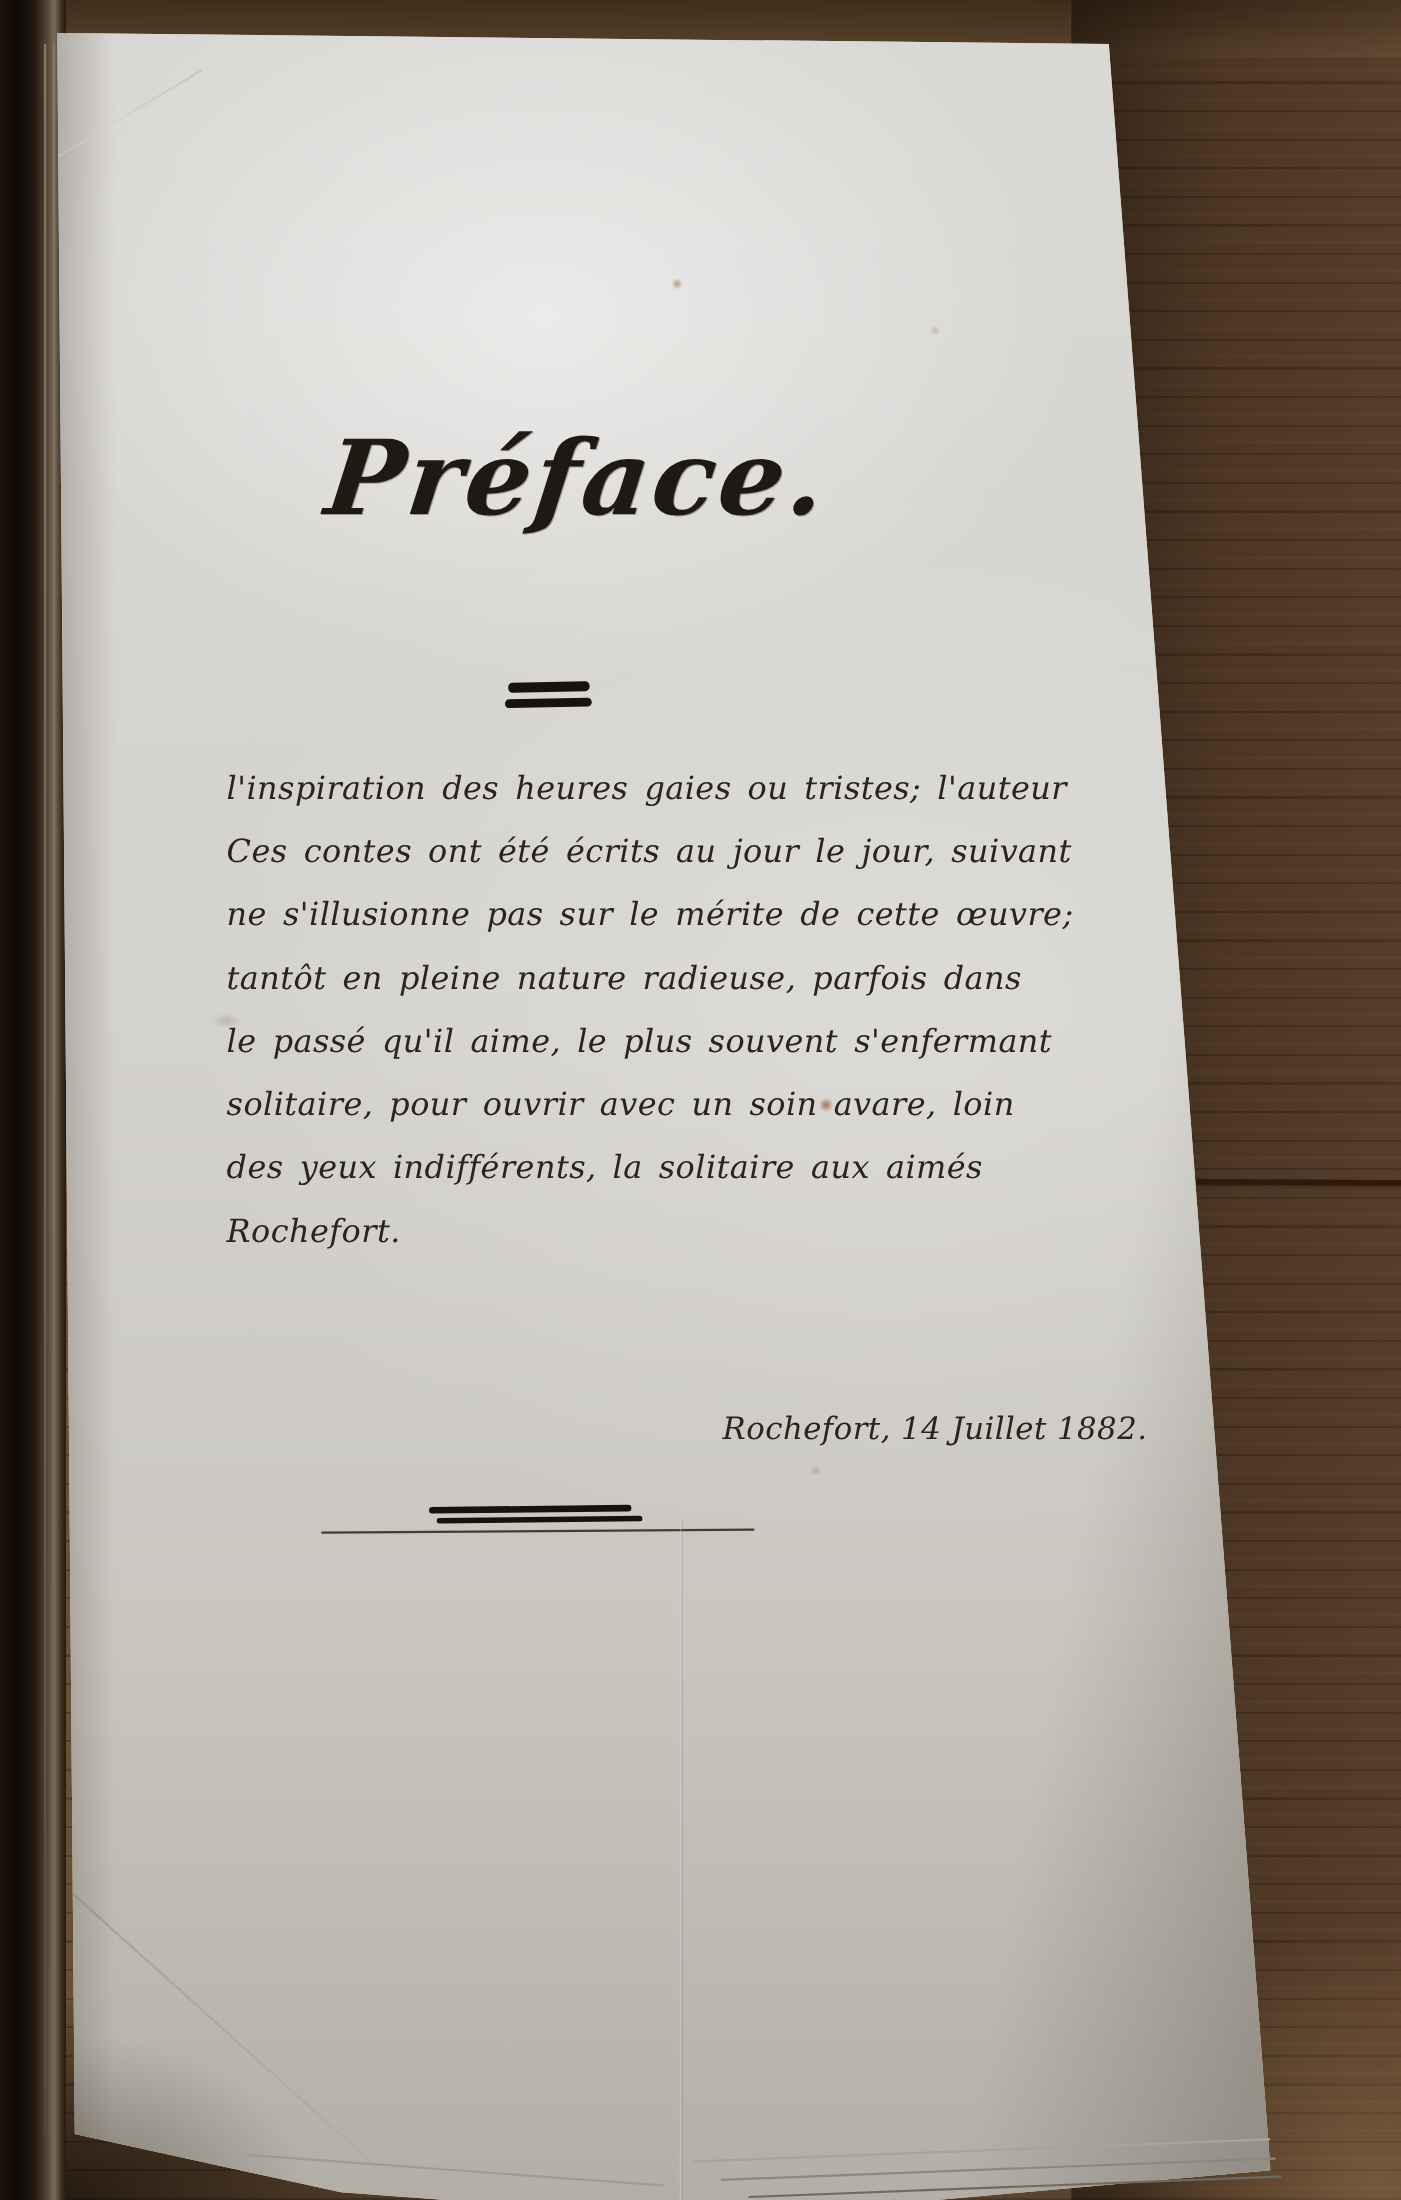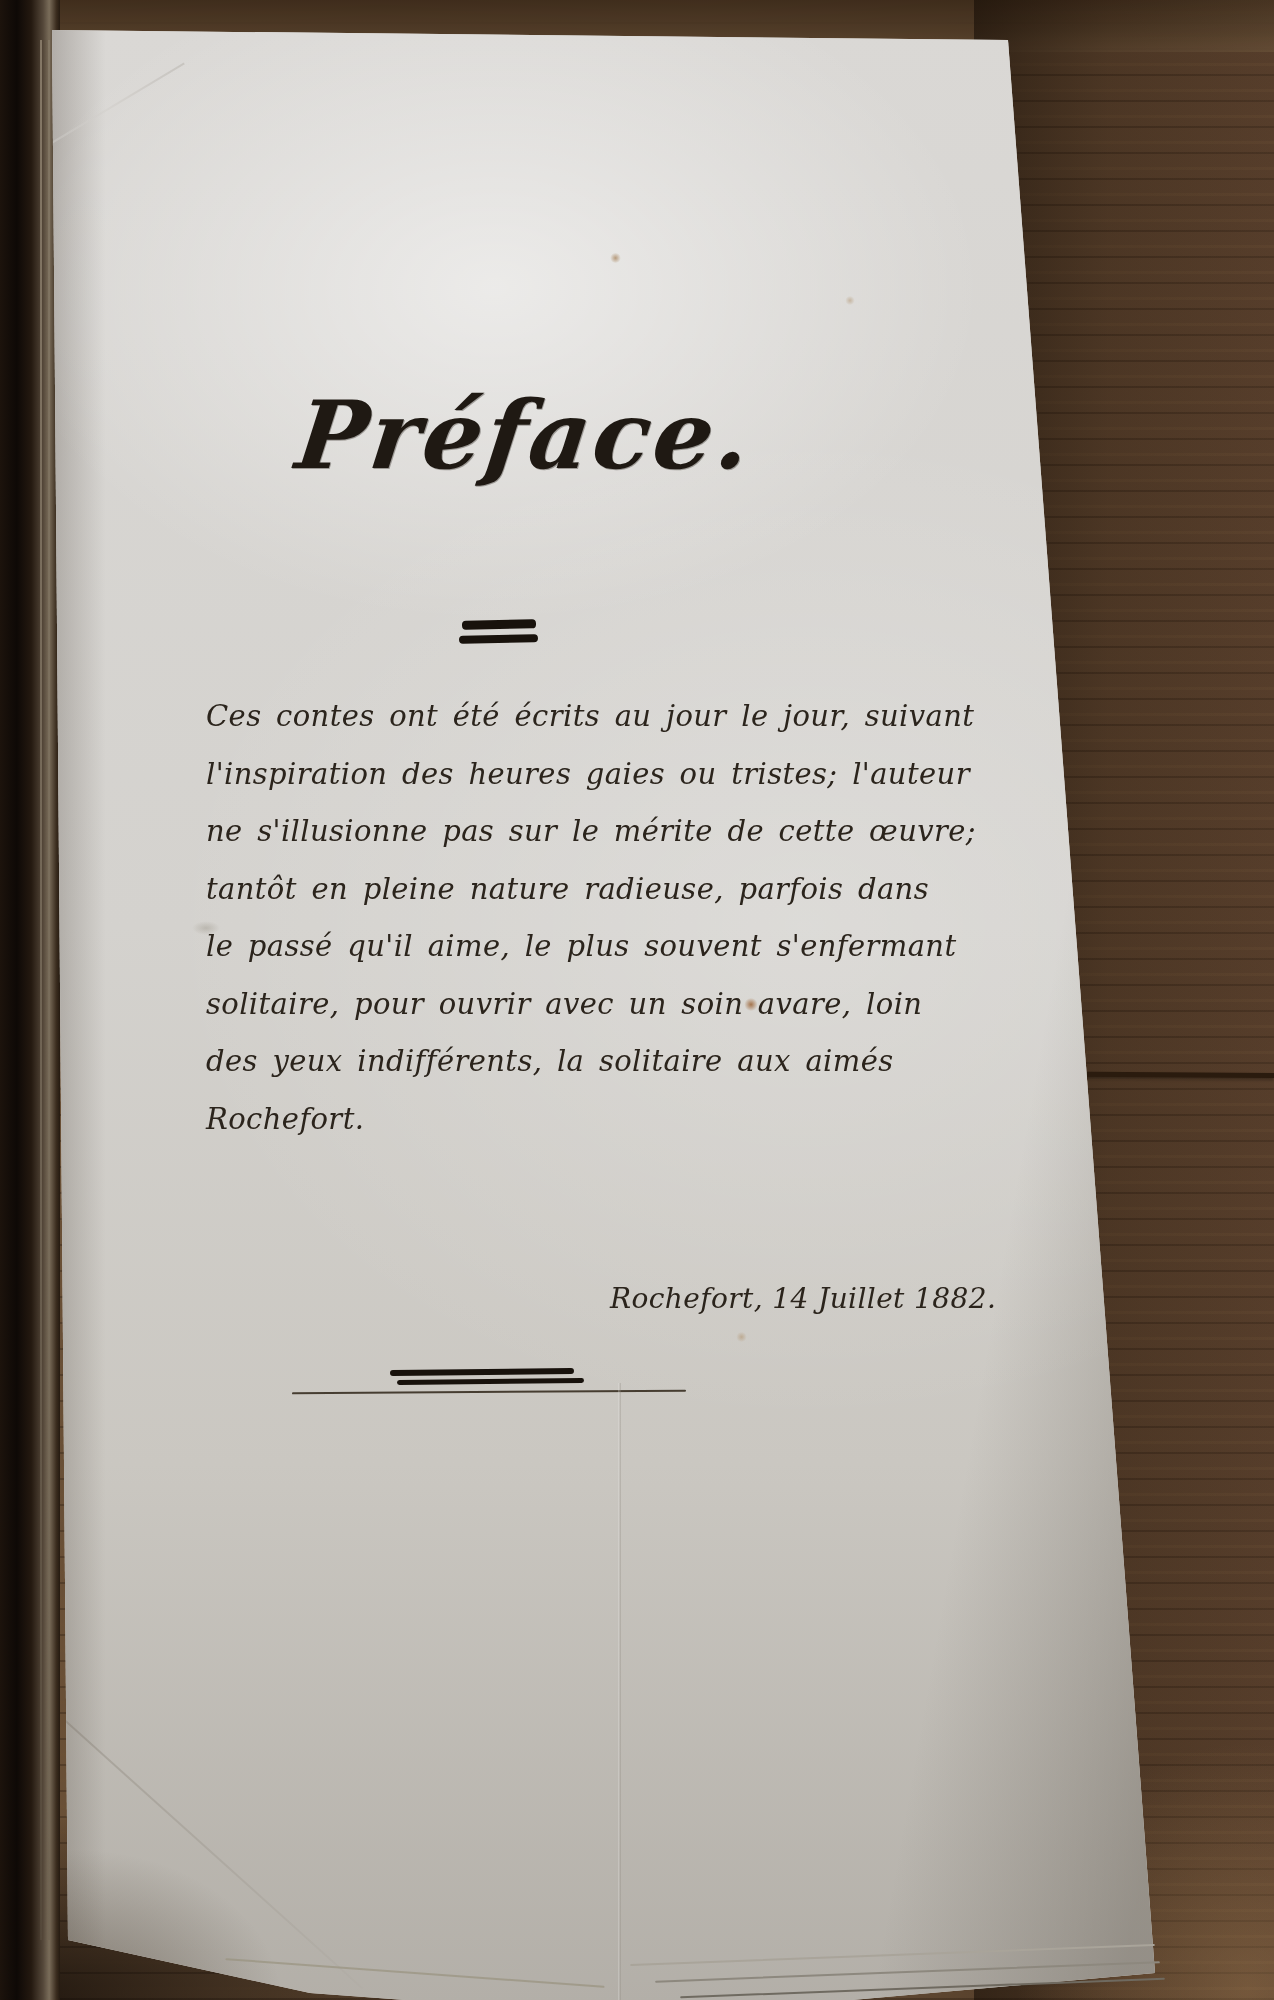--- a/index.html
+++ b/index.html
@@ -51,21 +51,21 @@
     text-shadow:1px 1px 0 rgba(31,25,19,.35);}
 
   .rule{position:absolute;background:#18120c;border-radius:4px;}
   .t-rule-1{left:412px;top:592px;width:74px;height:9px;transform:rotate(-1.2deg);}
   .t-rule-2{left:409px;top:607px;width:79px;height:8px;transform:rotate(-1.2deg);}
 
   .body-block{position:absolute;left:156px;top:660px;width:790px;}
   .line{display:block;height:57.5px;line-height:57.5px;font-size:29px;font-style:italic;
     letter-spacing:.4px;word-spacing:5px;white-space:nowrap;color:#2b241c;}
 
-  .dateline{position:absolute;left:560px;top:1254px;width:480px;text-align:left;
+  .dateline{position:absolute;left:560px;top:1254px;width:480px;text-align:center;
     font-size:28px;font-style:italic;letter-spacing:.4px;color:#2b241c;white-space:nowrap;}
 
   .f-rule-1{left:340px;top:1341px;width:184px;height:6px;transform:rotate(-.6deg);}
   .f-rule-2{left:347px;top:1351px;width:187px;height:5px;transform:rotate(-.6deg);}
   .f-rule-3{left:242px;top:1363px;width:394px;height:2px;background:#463d31;transform:rotate(-.4deg);}
 
   .spot{position:absolute;border-radius:50%;}
   .spot-1{left:560px;top:225px;width:11px;height:10px;background:radial-gradient(circle,rgba(150,105,55,.60),rgba(150,105,55,0) 72%);}
   .spot-2{left:795px;top:268px;width:10px;height:9px;background:radial-gradient(circle,rgba(160,120,70,.38),rgba(160,120,70,0) 70%);}
   .spot-3{left:694px;top:970px;width:14px;height:13px;background:radial-gradient(circle,rgba(146,82,30,.75),rgba(146,82,30,0) 70%);}
@@ -104,22 +104,22 @@
   <div class="spine-streak streak-2"></div>
 
   <div class="page">
 
     <div class="title">Préface.</div>
 
     <div class="rule t-rule-1"></div>
     <div class="rule t-rule-2"></div>
 
     <div class="body-block">
+      <span class="line">l'inspiration des heures gaies ou tristes; l'auteur</span>
       <span class="line">Ces contes ont été écrits au jour le jour, suivant</span>
-      <span class="line">l'inspiration des heures gaies ou tristes; l'auteur</span>
       <span class="line">ne s'illusionne pas sur le mérite de cette œuvre;</span>
       <span class="line">tantôt en pleine nature radieuse, parfois dans</span>
       <span class="line">le passé qu'il aime, le plus souvent s'enfermant</span>
       <span class="line">solitaire, pour ouvrir avec un soin avare, loin</span>
       <span class="line">des yeux indifférents, la solitaire aux aimés</span>
       <span class="line">Rochefort.</span>
     </div>
 
     <div class="dateline">Rochefort, 14 Juillet 1882.</div>
 

